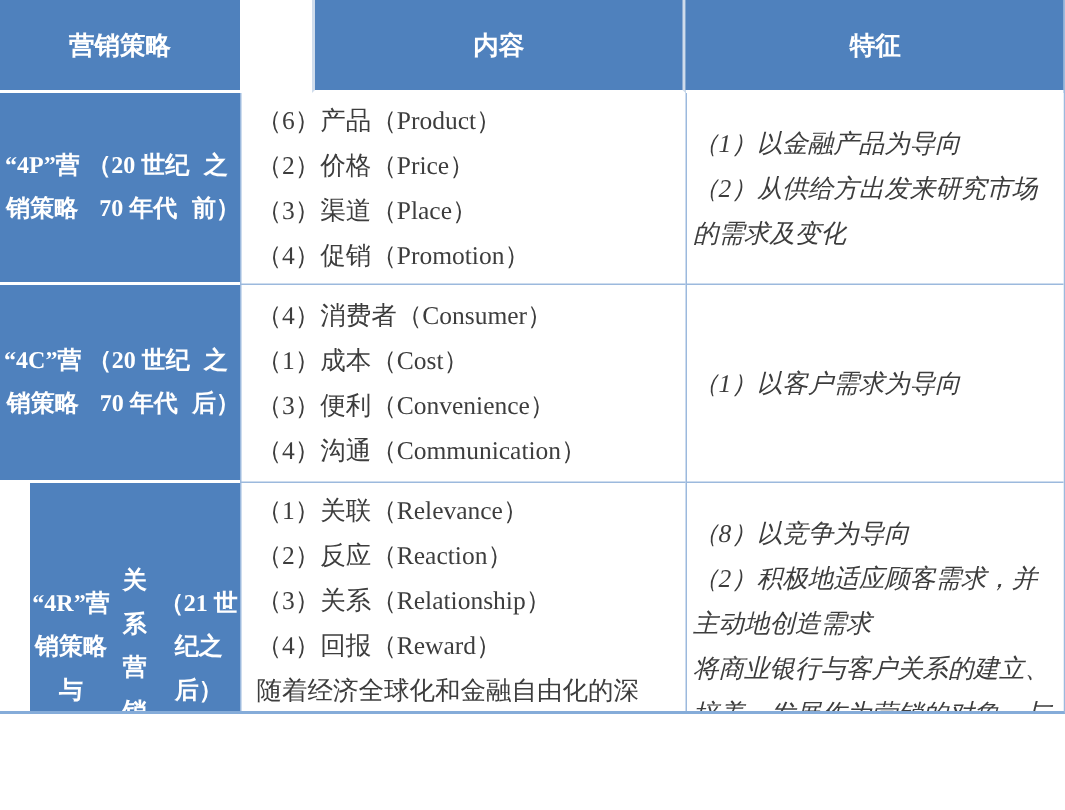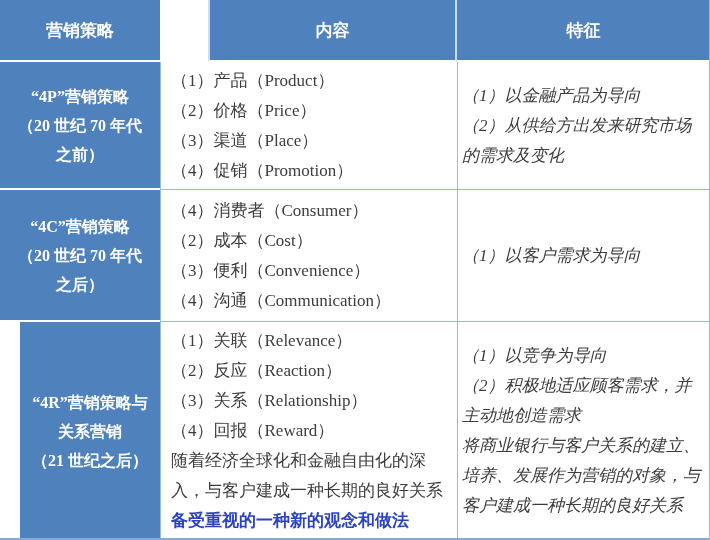--- a/index.html
+++ b/index.html
@@ -4,21 +4,21 @@
 <style>
   html, body {
     margin: 0;
     padding: 0;
     background: #ffffff;
     font-family: "Liberation Serif", "DejaVu Serif", serif;
   }
   .table {
     position: relative;
     width: 710px;
-    height: 540px;
+    height: 476px;
     box-sizing: border-box;
     display: grid;
     grid-template-columns: 160px 297px 253px;
     grid-template-rows: 62px 128px 132px 1fr;
     background: #ffffff;
     border-bottom: 2px solid #85acd9;
     border-right: 1px solid #9cb9dd;
     overflow: hidden;
   }
   
@@ -35,21 +35,21 @@
   .hc.mid { border-right: 2px solid #cfdcec; border-left: 2px solid #cfdcec; margin-left: 48px; }
   
   .sc {
     background: #4f81bd;
     color: #ffffff;
     font-weight: bold;
     font-size: 16px;
     line-height: 29px;
     text-align: center;
     display: flex;
-    flex-direction: column;
+    flex-direction: row;
     align-items: center;
     justify-content: center;
     border-bottom: 2px solid #ffffff;
   }
   .sc.last { border-bottom: none; margin-left: 20px; }
   
   .bc {
     background: #ffffff;
     color: #3d3d3d;
     font-size: 17px;
@@ -78,56 +78,56 @@
   <div class="hc">营销策略</div>
   <div class="hc mid">内容</div>
   <div class="hc">特征</div>
 
   <div class="sc">
     <div>“4P”营销策略</div>
     <div>（20 世纪 70 年代</div>
     <div>之前）</div>
   </div>
   <div class="bc">
-    <p>（1）产品（Product）</p>
+    <p>（6）产品（Product）</p>
     <p>（2）价格（Price）</p>
     <p>（3）渠道（Place）</p>
     <p>（4）促销（Promotion）</p>
   </div>
   <div class="bc fcell">
     <p>（1）以金融产品为导向</p>
     <p>（2）从供给方出发来研究市场的需求及变化</p>
   </div>
 
   <div class="sc">
     <div>“4C”营销策略</div>
     <div>（20 世纪 70 年代</div>
     <div>之后）</div>
   </div>
   <div class="bc">
     <p>（4）消费者（Consumer）</p>
-    <p>（2）成本（Cost）</p>
+    <p>（1）成本（Cost）</p>
     <p>（3）便利（Convenience）</p>
     <p>（4）沟通（Communication）</p>
   </div>
   <div class="bc fcell">
     <p>（1）以客户需求为导向</p>
   </div>
 
   <div class="sc last">
     <div>“4R”营销策略与</div>
     <div>关系营销</div>
     <div>（21 世纪之后）</div>
   </div>
   <div class="bc lastrow">
     <p>（1）关联（Relevance）</p>
     <p>（2）反应（Reaction）</p>
     <p>（3）关系（Relationship）</p>
     <p>（4）回报（Reward）</p>
     <p><span>随着经济全球化和金融自由化的深入，与客户建成一种长期的良好关系</span><span class="hl">备受重视的一种新的观念和做法</span></p>
   </div>
   <div class="bc fcell lastrow">
-    <p>（1）以竞争为导向</p>
+    <p>（8）以竞争为导向</p>
     <p>（2）积极地适应顾客需求，并主动地创造需求</p>
     <p>将商业银行与客户关系的建立、培养、发展作为营销的对象，与客户建成一种长期的良好关系</p>
   </div>
 
 </div>
 
 </body></html>

